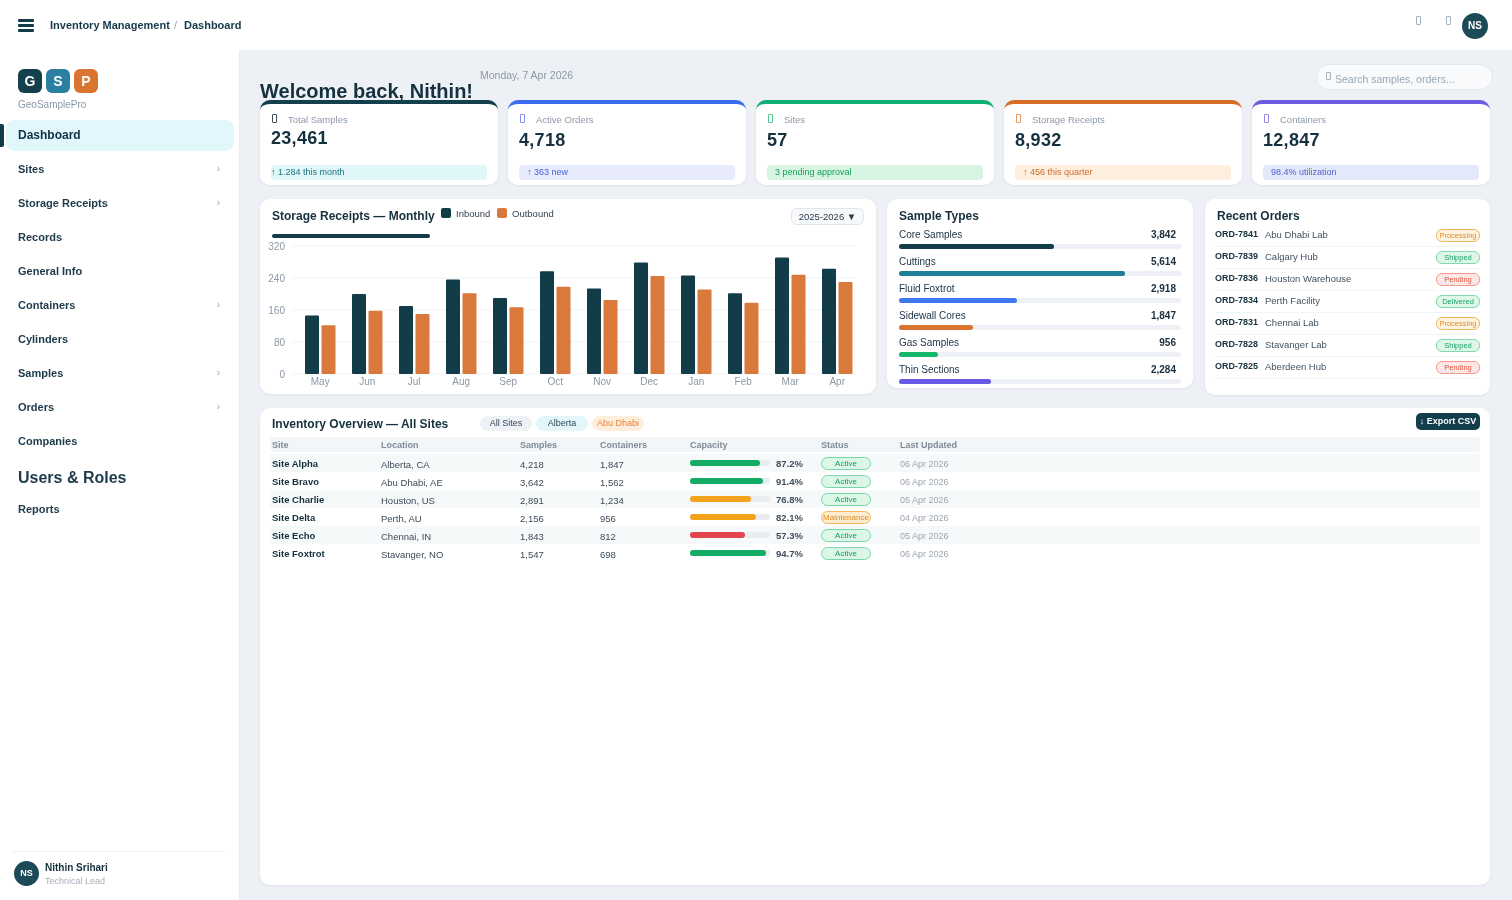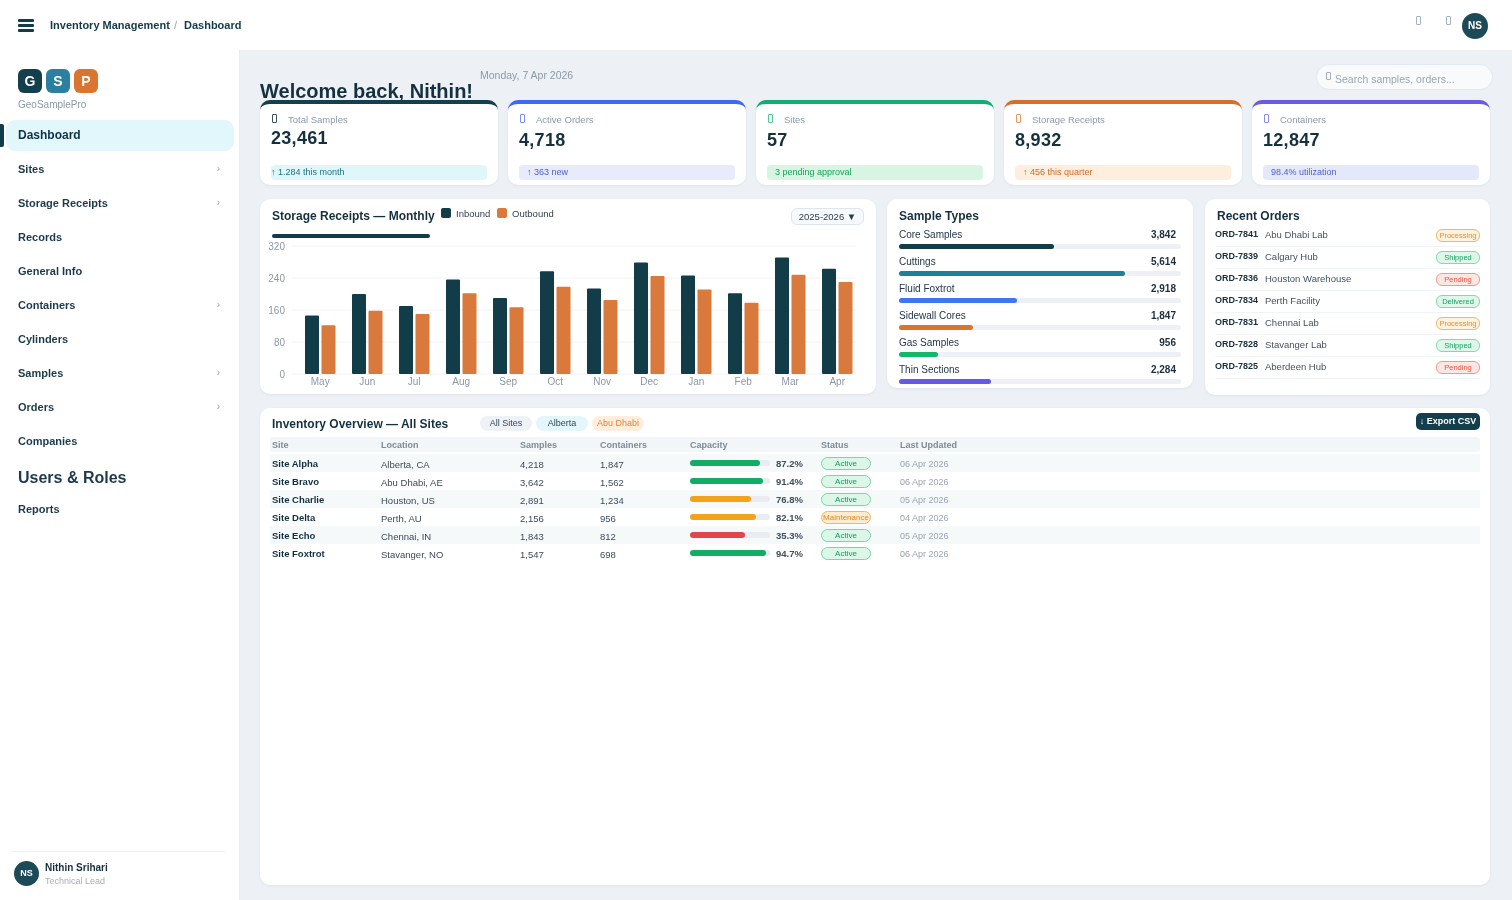--- a/index.html
+++ b/index.html
@@ -297,21 +297,21 @@
 <span style="position:absolute;left:551px;top:2.5px;font-size:8px;color:#df8a1e;background:#fdeccd;border:1px solid #f3b75c;border-radius:7px;width:50px;height:13px;text-align:center;line-height:12px;box-sizing:border-box">Maintenance</span>
 <span style="position:absolute;left:630px;top:4.5px;font-size:9px;color:#9aa5b1">04 Apr 2026</span>
 </div>
     <div style="position:absolute;left:10px;top:118px;width:1210px;height:18px;background:#f6f9fa">
 <span style="position:absolute;left:2px;top:4px;font-size:9.5px;font-weight:bold;color:#14303f">Site Echo</span>
 <span style="position:absolute;left:111px;top:4.5px;font-size:9.5px;color:#3c4a58">Chennai, IN</span>
 <span style="position:absolute;left:250px;top:4.5px;font-size:9.5px;color:#3c4a58">1,843</span>
 <span style="position:absolute;left:330px;top:4.5px;font-size:9.5px;color:#3c4a58">812</span>
 <span style="position:absolute;left:420px;top:6px;width:80px;height:6px;border-radius:3px;background:#e9edf2"></span>
 <span style="position:absolute;left:420px;top:6px;width:54.8px;height:6px;border-radius:3px;background:#e3454f"></span>
-<span style="position:absolute;left:506px;top:4px;font-size:9.5px;font-weight:bold;color:#3f4e5c">35.3%</span>
+<span style="position:absolute;left:506px;top:4px;font-size:9.5px;font-weight:bold;color:#3f4e5c">57.3%</span>
 <span style="position:absolute;left:551px;top:2.5px;font-size:8px;color:#119d58;background:#dcf7e8;border:1px solid #77d6a5;border-radius:7px;width:50px;height:13px;text-align:center;line-height:12px;box-sizing:border-box">Active</span>
 <span style="position:absolute;left:630px;top:4.5px;font-size:9px;color:#9aa5b1">05 Apr 2026</span>
 </div>
     <div style="position:absolute;left:10px;top:136px;width:1210px;height:18px;background:#ffffff">
 <span style="position:absolute;left:2px;top:4px;font-size:9.5px;font-weight:bold;color:#14303f">Site Foxtrot</span>
 <span style="position:absolute;left:111px;top:4.5px;font-size:9.5px;color:#3c4a58">Stavanger, NO</span>
 <span style="position:absolute;left:250px;top:4.5px;font-size:9.5px;color:#3c4a58">1,547</span>
 <span style="position:absolute;left:330px;top:4.5px;font-size:9.5px;color:#3c4a58">698</span>
 <span style="position:absolute;left:420px;top:6px;width:80px;height:6px;border-radius:3px;background:#e9edf2"></span>
 <span style="position:absolute;left:420px;top:6px;width:75.8px;height:6px;border-radius:3px;background:#12ac64"></span>

